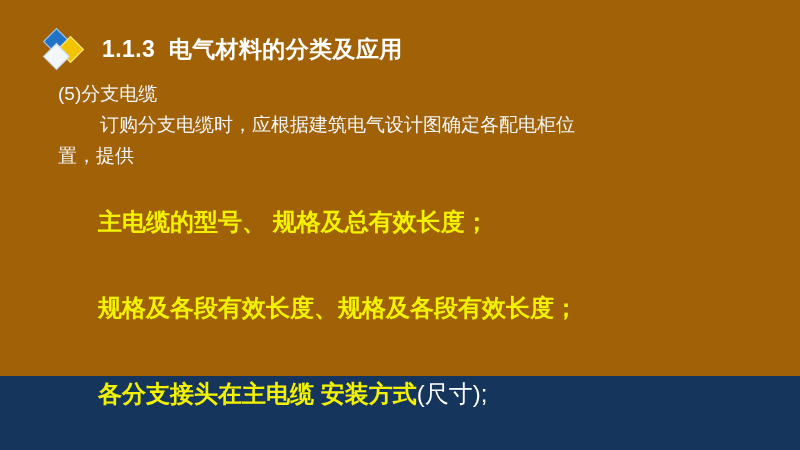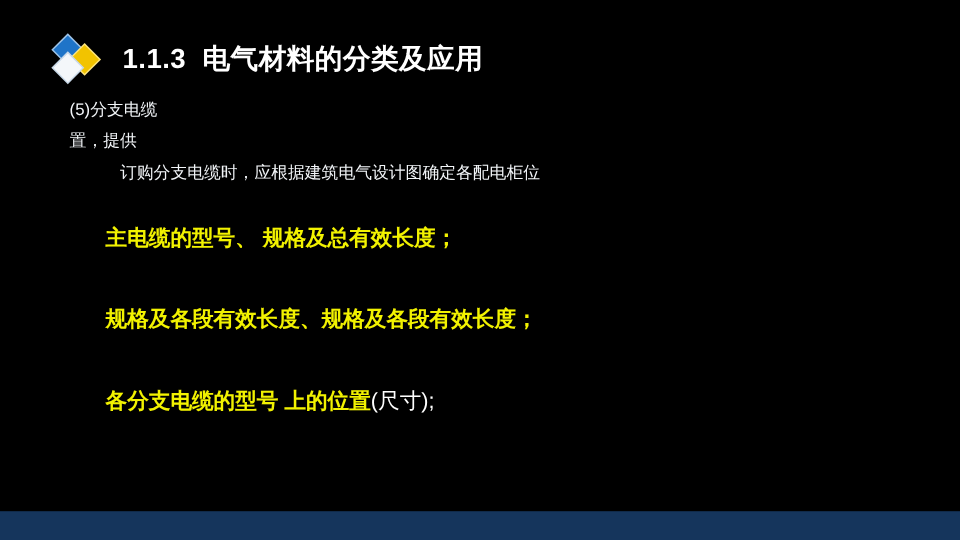--- a/index.html
+++ b/index.html
@@ -10,22 +10,22 @@
   body {
     width: 800px;
     height: 450px;
     background: #15355c;
     font-family: "Liberation Sans", "DejaVu Sans", sans-serif;
     overflow: hidden;
   }
   .slide {
     position: relative;
     width: 800px;
-    height: 426px;
-    background: #000000;
+    height: 376px;
+    background: #a16207;
     box-sizing: border-box;
   }
 
   
   .title-row {
     position: absolute;
     left: 0;
     top: 26px;
     width: 800px;
     height: 46px;
@@ -79,29 +79,29 @@
     left: 58px;
     top: 84px;
     width: 700px;
   }
   .line {
     white-space: pre;
     line-height: 1.0;
   }
   .line-white {
     color: #f2f5f8;
-    font-size: 14px;
+    font-size: 19px;
     margin-bottom: 12px;
   }
   .line-indent {
     text-indent: 42px;
   }
   .line-yellow {
     color: #f2f200;
-    font-size: 18px;
+    font-size: 24px;
     font-weight: bold;
     margin-bottom: 14px;
   }
   .line-yellow .paren {
     color: #ffffff;
     font-weight: normal;
   }
   .spacer-sm { height: 9px; }
 </style>
 </head>
@@ -115,33 +115,33 @@
       <span class="dia dia-yellow"></span>
       <span class="dia dia-white"></span>
     </div>
     <div class="slide-title">1.1.3  电气材料的分类及应用</div>
   </div>
 
   <div class="body-block">
 
     <div class="line line-white">(5)分支电缆</div>
 
+    <div class="line line-white line-indent">订购分支电缆时，应根据建筑电气设计图确定各配电柜位</div>
+
     <div class="line line-white">置，提供</div>
-
-    <div class="line line-white line-indent">订购分支电缆时，应根据建筑电气设计图确定各配电柜位</div>
 
     <div class="spacer-sm"></div>
 
     <div class="line line-yellow">
       <span>主电缆的型号、 规格及总有效长度；</span>
     </div>
 
     <div class="line line-yellow">
       <span>规格及各段有效长度、规格及各段有效长度；</span>
     </div>
 
     <div class="line line-yellow">
-      <span>各分支电缆的型号 上的位置</span><span class="paren">(尺寸);</span>
+      <span>各分支接头在主电缆 安装方式</span><span class="paren">(尺寸);</span>
     </div>
 
 
   </div>
 </div>
 
 </body></html>

